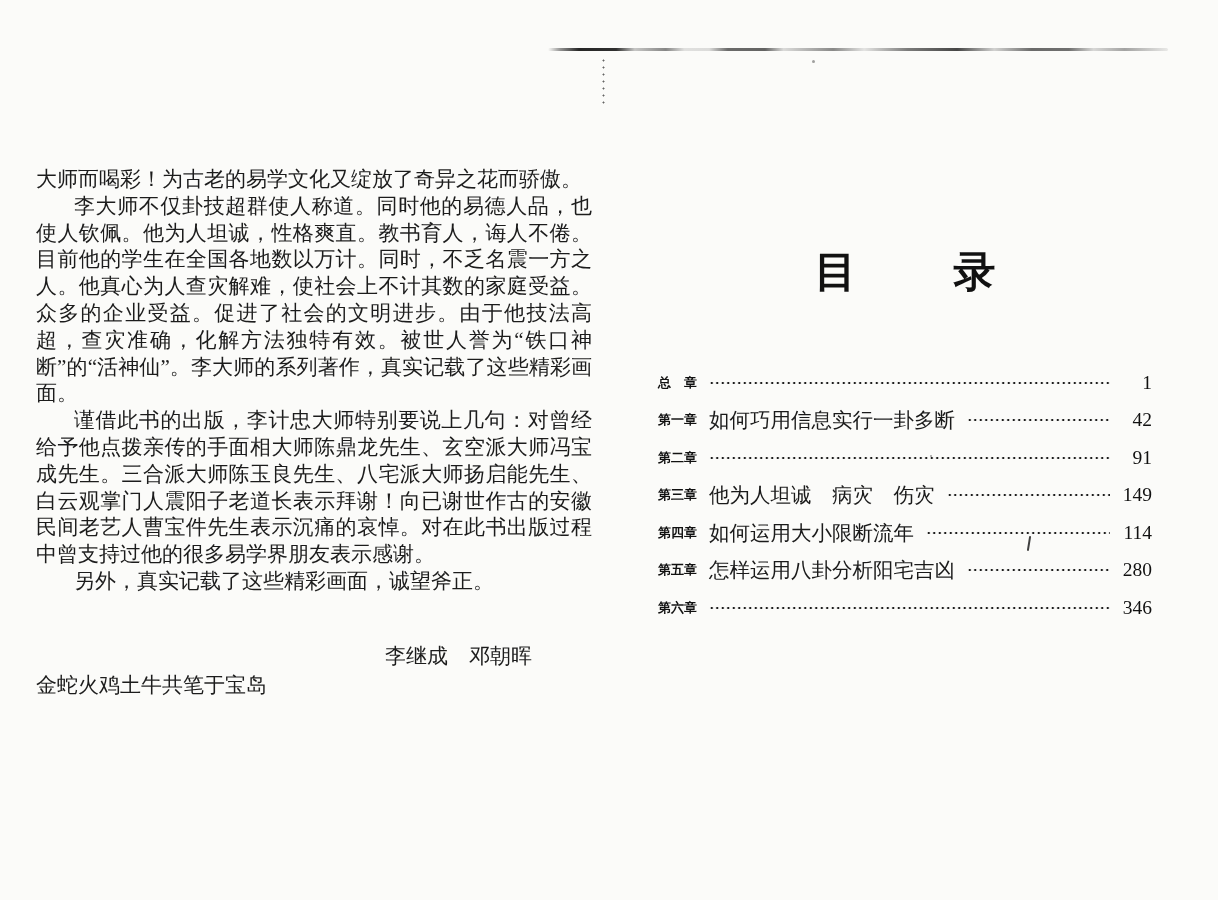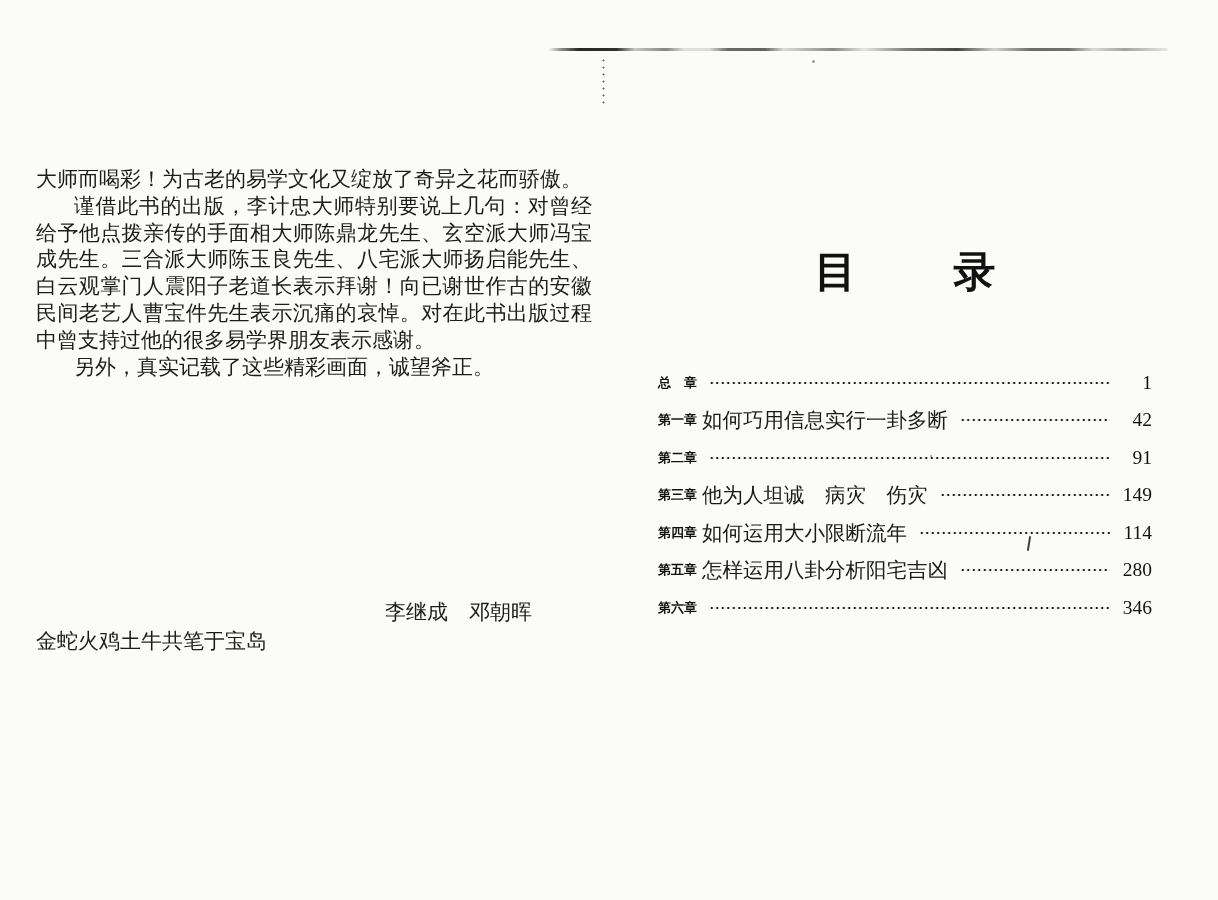--- a/index.html
+++ b/index.html
@@ -19,39 +19,39 @@
     text-align:justify; text-justify:inter-ideograph;
     color:#1c1c1c;
   }
   .preface-text p { margin:0; text-indent:38px; }
   .preface-text p.continuation { text-indent:0; }
 
   .signature {
     position:absolute; left:36px; top:598px; width:556px;
     font-size:21px; line-height:29px; color:#1c1c1c;
   }
-  .sig-authors { text-align:right; padding-right:60px; }
+  .sig-authors { text-align:right; padding-right:60px;margin-top:44px; }
   .sig-note    { text-align:left; padding-right:20px; }
 
   
   .toc-title {
     position:absolute; left:658px; top:249px; width:494px;
     display:flex; justify-content:center; gap:97px;
     font-size:42px; line-height:46px; font-weight:bold;
     color:#111; margin:0;
   }
   .toc-list { position:absolute; left:658px; top:364px; width:494px; }
   .toc-row { display:flex; align-items:center; height:37.5px; }
   .chap {
     font-family:"Liberation Sans", sans-serif;
     font-weight:bold; font-size:13px; color:#111;
     white-space:nowrap; flex:0 0 auto;
   }
   .ttl {
-    font-size:20.5px; margin-left:5px; color:#1a1a1a;
+    font-size:20.5px; margin-left:12px; color:#1a1a1a;
     white-space:nowrap; flex:0 0 auto;
   }
   .ttl:empty { display:none; }
   .dots {
     flex:1 1 auto; height:6px; margin:0 6px 0 12px;
     background-image:radial-gradient(circle, #1d1d1d 1.2px, rgba(0,0,0,0) 1.5px);
     background-size:5.5px 6px; background-position:0 50%;
     background-repeat:repeat-x;
   }
   .pg {
@@ -91,20 +91,21 @@
   .speck.s3 { left:176px; top:196px; width:2px; height:2px; }
 </style>
 </head>
 <body>
 
 <div class="canvas">
 
   <div>
     <div class="preface-text">
       <p class="continuation">大师而喝彩！为古老的易学文化又绽放了奇异之花而骄傲。</p>
+      <p>李大师不仅卦技超群使人称道。同时他的易德人品，也使人钦佩。他为人坦诚，性格爽直。教书育人，诲人不倦。目前他的学生在全国各地数以万计。同时，不乏名震一方之人。他真心为人查灾解难，使社会上不计其数的家庭受益。众多的企业受益。促进了社会的文明进步。由于他技法高超，查灾准确，化解方法独特有效。被世人誉为“铁口神断”的“活神仙”。李大师的系列著作，真实记载了这些精彩画面。</p>
       <p>谨借此书的出版，李计忠大师特别要说上几句：对曾经给予他点拨亲传的手面相大师陈鼎龙先生、玄空派大师冯宝成先生。三合派大师陈玉良先生、八宅派大师扬启能先生、白云观掌门人震阳子老道长表示拜谢！向已谢世作古的安徽民间老艺人曹宝件先生表示沉痛的哀悼。对在此书出版过程中曾支持过他的很多易学界朋友表示感谢。</p>
       <p>另外，真实记载了这些精彩画面，诚望斧正。</p>
     </div>
     <div class="signature">
       <div class="sig-authors">李继成　邓朝晖</div>
       <div class="sig-note">金蛇火鸡土牛共笔于宝岛</div>
     </div>
   </div>
 
   <div>

